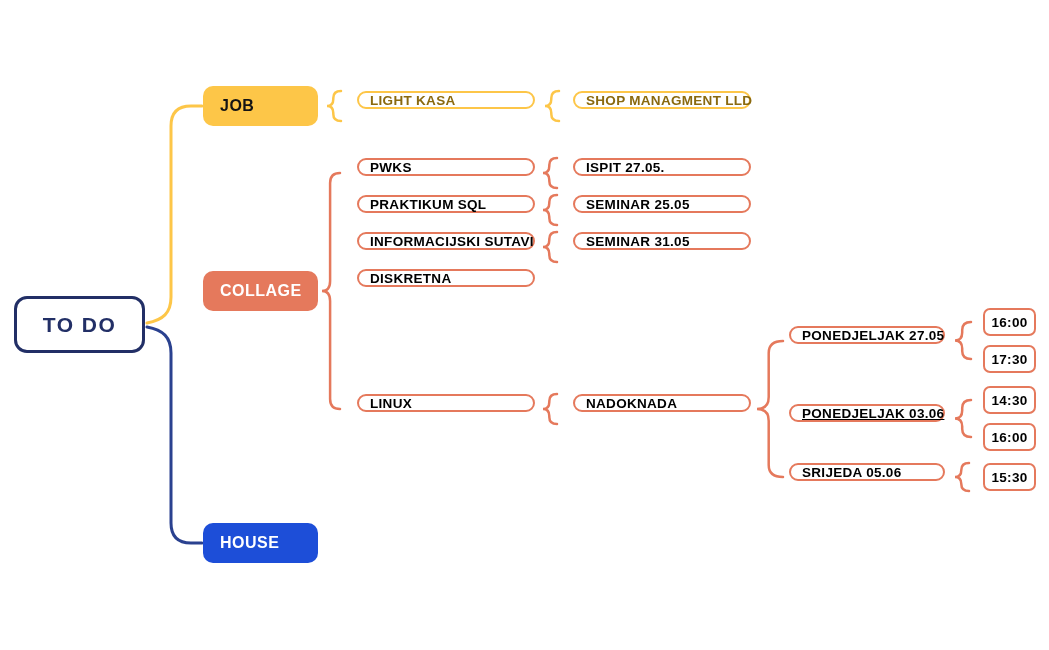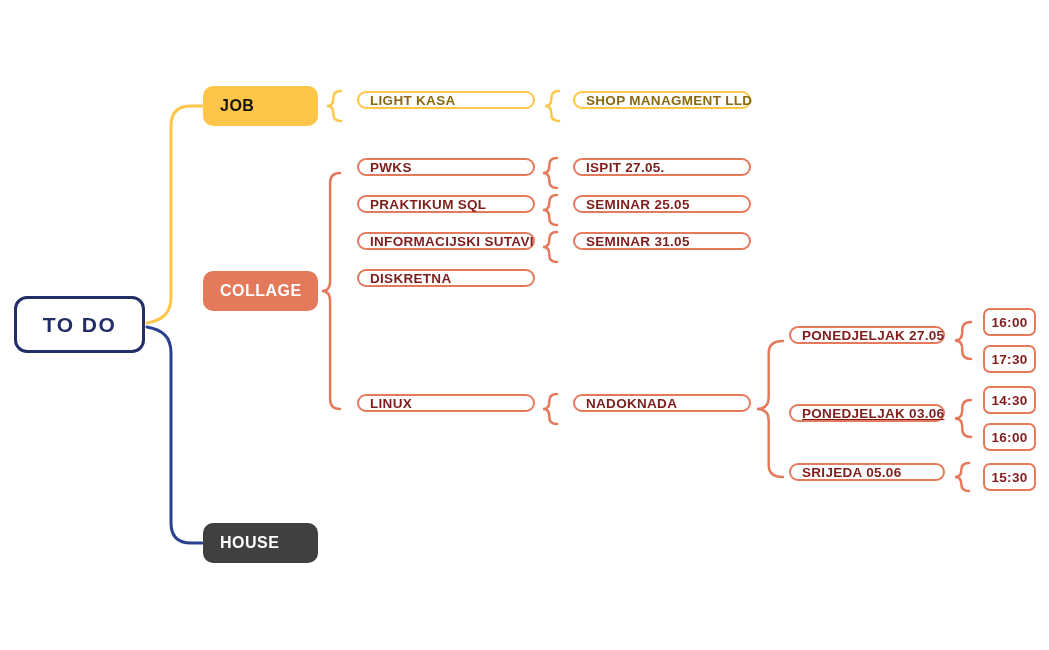--- a/index.html
+++ b/index.html
@@ -17,27 +17,27 @@
     font-weight:700;white-space:nowrap;letter-spacing:.3px;
     cursor:default;
   }
   .root-node{
     border:3.5px solid #222F66;border-radius:13px;background:#ffffff;color:#222F66;
     font-size:21px;justify-content:center;letter-spacing:1.5px;
   }
   .branch{border-radius:10px;font-size:16px;padding-left:17px;height:40px;letter-spacing:.5px;}
   .yellow-fill{background:#FDC648;color:#141414;}
   .salmon-fill{background:#E5795C;color:#ffffff;}
-  .blue-fill{background:#404040;color:#ffffff;}
+  .blue-fill{background:#1d4ed8;color:#ffffff;}
   .leaf{
     background:#ffffff;border-radius:13px;font-size:13.5px;
     padding-left:11px;height:18px;border:2px solid;
   }
   .yellow-leaf{border-color:#FDC648;color:#8A690F;}
-  .salmon-leaf{border-color:#E5795C;color:#7f1d1d;}
+  .salmon-leaf{border-color:#E5795C;color:#000000;}
   .time-leaf{justify-content:center;padding-left:0;border-radius:7px;}
 </style>
 </head>
 <body>
 
 <div id="canvas">
 
   <svg id="connector-layer" viewBox="0 0 1049 650" xmlns="http://www.w3.org/2000/svg">
       <path d="M 147 323 C 163 320 171 313 171 297 L 171 126 Q 171 106 191 106 L 202 106" fill="none" stroke="#FDC648" stroke-width="3" stroke-linecap="round"></path>
       <path d="M 147 327 C 163 330 171 337 171 353 L 171 523 Q 171 543 191 543 L 202 543" fill="none" stroke="#2A418F" stroke-width="3" stroke-linecap="round"></path>

